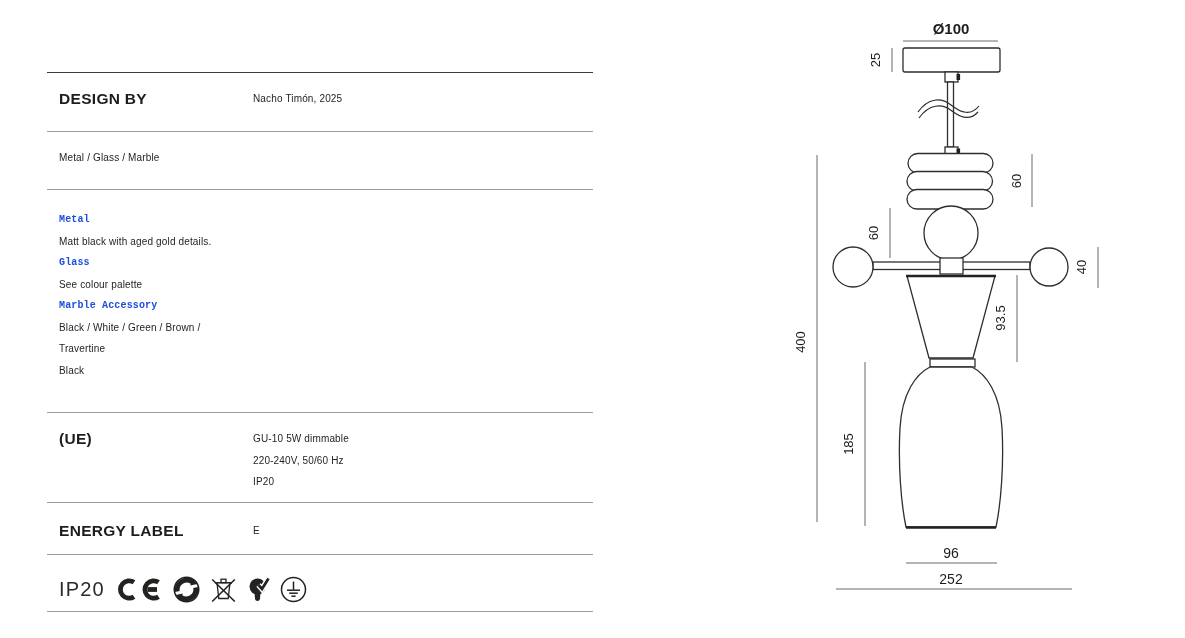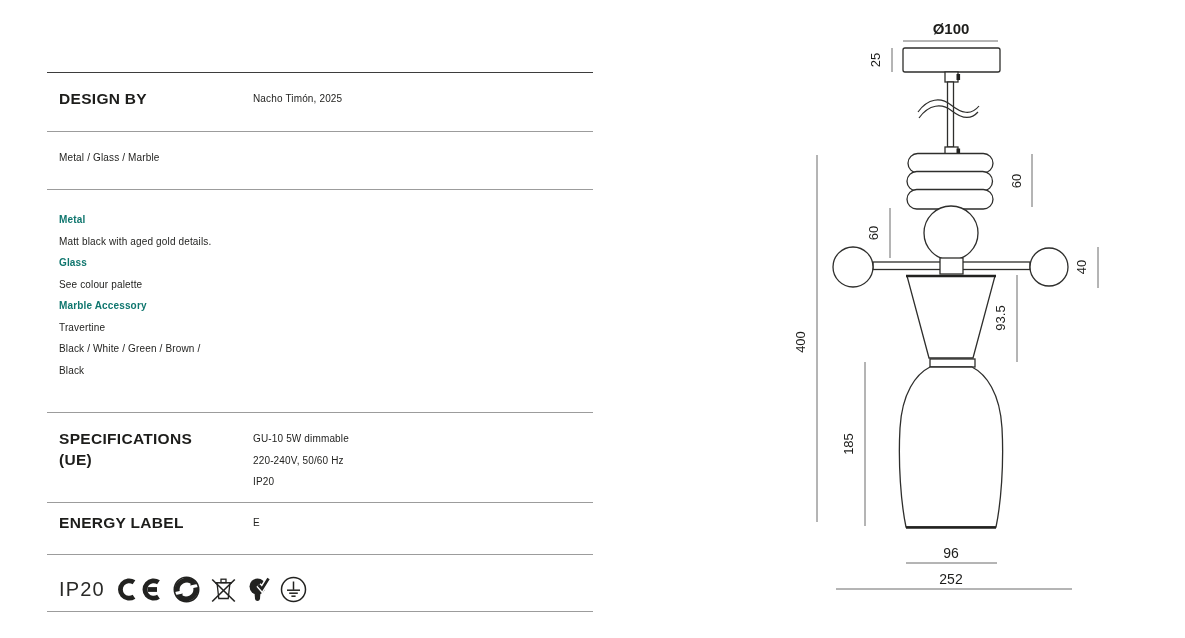--- a/index.html
+++ b/index.html
@@ -9,26 +9,26 @@
     -webkit-font-smoothing:antialiased;
   }
   
   .spec-table{position:absolute;left:47px;top:36px;width:546px;margin-top:36px;}
   .t-row{display:flex;box-sizing:border-box;border-top:1px solid #9c9c9c;padding:15px 0 0 12px;}
   .t-row.first{border-top-color:#3d3d3d;}
   .h1{min-height:59px;}
   .h2{min-height:58px;}
   .h3{min-height:223px;padding-top:19px;}
   .h4{min-height:90px;}
-  .h5{min-height:52px;padding-top:9px;}
+  .h5{min-height:52px;padding-top:17px;}
   .h6{min-height:57px;padding-top:13px;}
   .rule-end{border-top:1px solid #9c9c9c;height:0;}
   .t-label{width:194px;flex:0 0 194px;font-weight:700;font-size:15.5px;line-height:21px;letter-spacing:.3px;}
   .t-value{font-size:10px;line-height:21.5px;letter-spacing:.15px;color:#242422;}
-  .t-value .b{font-weight:700;color:#0f766e;}
+  .t-value .b{font-weight:700;color:#1d4ed8;font-family:Liberation Mono, monospace;}
   
   .certs-row{display:flex;align-items:center;gap:9px;}
   .ip{font-size:20px;letter-spacing:1.2px;color:#2a2a28;margin-right:3px;}
   .cicon{display:block;}
   
   .drawing{position:absolute;left:780px;top:0;width:405px;height:638px;}
   .obj{fill:#ffffff;stroke:#2e2e2c;stroke-width:1.3;}
   .objthin{fill:none;stroke:#2e2e2c;stroke-width:1.2;}
   .dimline{stroke:#6b6b6b;stroke-width:1;}
   .dimtxt{fill:#1d1d1b;font-family:"Liberation Sans",sans-serif;font-size:13px;}
@@ -53,29 +53,28 @@
     </div>
   </div>
 
   <div class="t-row h3">
     <div class="t-value">
       <div class="b">Metal</div>
       <div>Matt black with aged gold details.</div>
       <div class="b">Glass</div>
       <div>See colour palette</div>
       <div class="b">Marble Accessory</div>
+      <div>Black / White / Green / Brown /</div>
       <div>Travertine</div>
-      <div>Black / White / Green / Brown /</div>
       <div>Black</div>
     </div>
   </div>
 
   <div class="t-row h4">
     <div class="t-label">
-      <div>SPECIFICATIONS</div>
       <div>(UE)</div>
     </div>
     <div class="t-value">
       <div>GU-10 5W dimmable</div>
       <div>220-240V, 50/60 Hz</div>
       <div>IP20</div>
     </div>
   </div>
 
   <div class="t-row h5">

